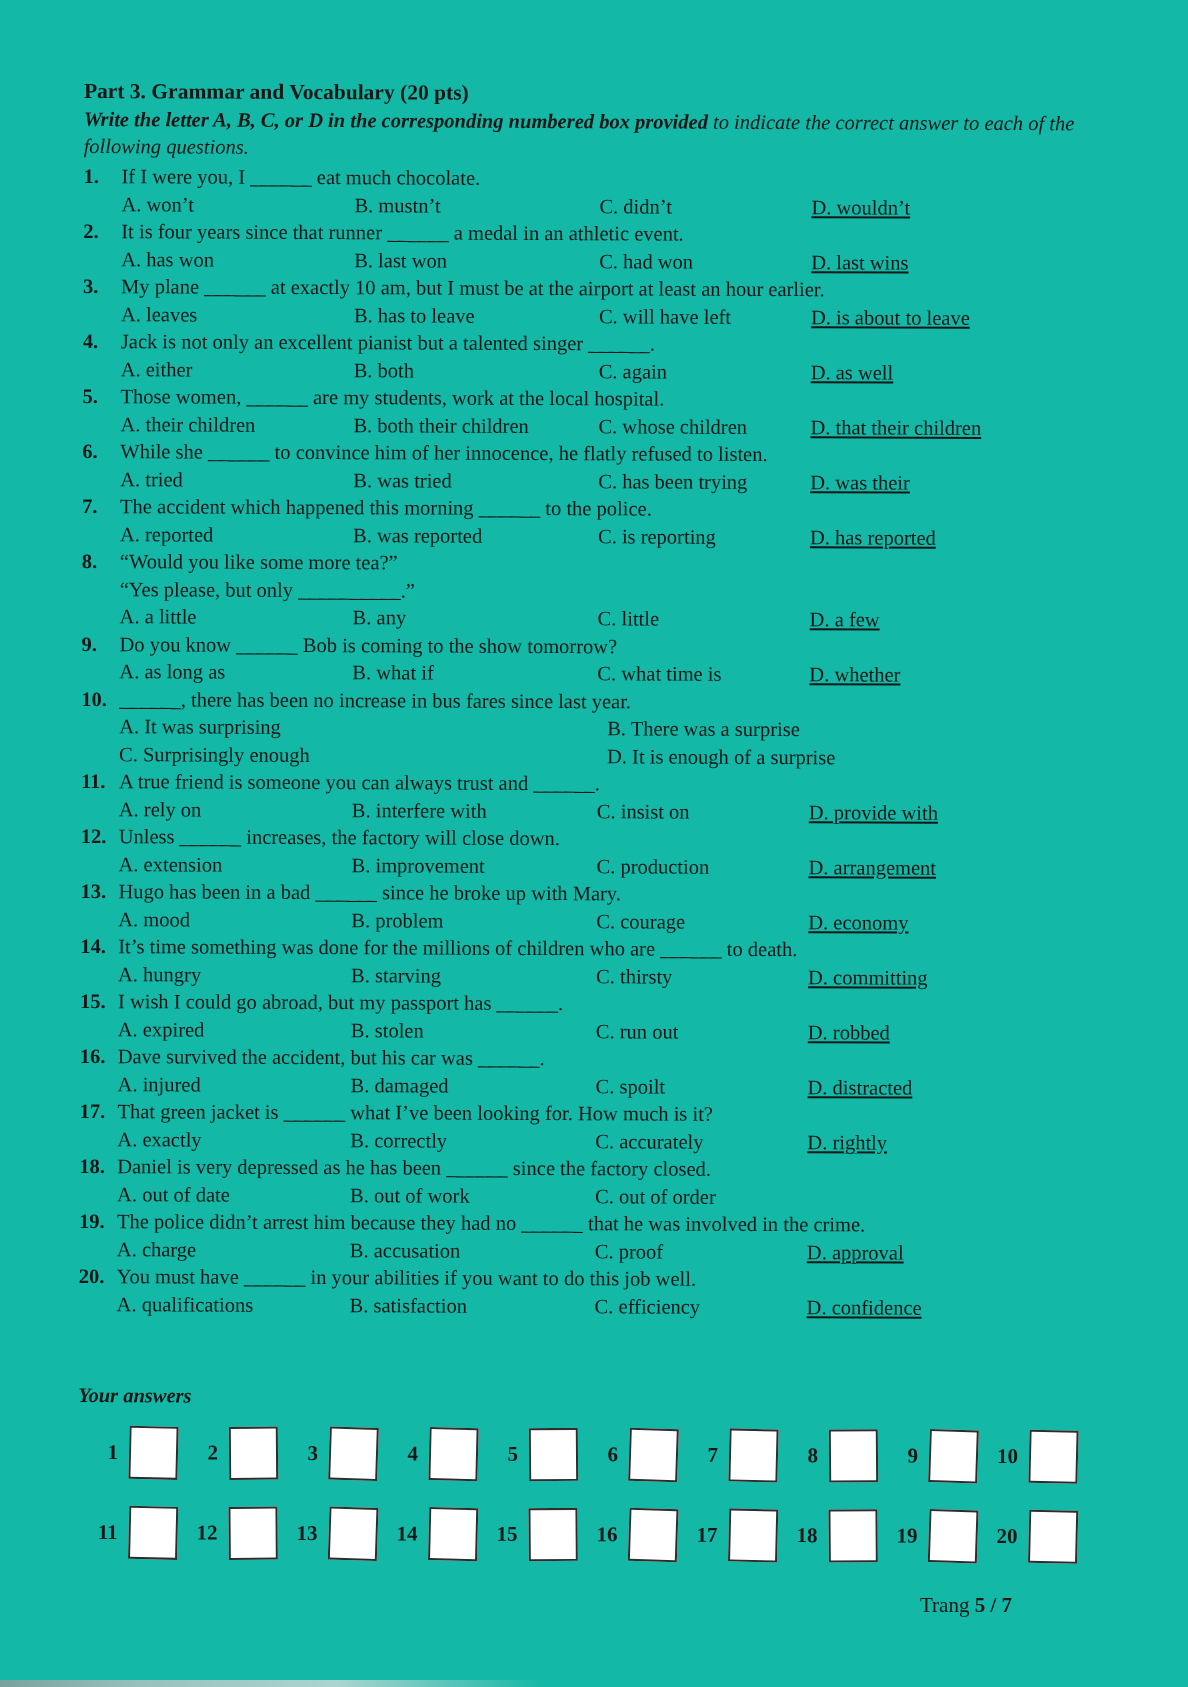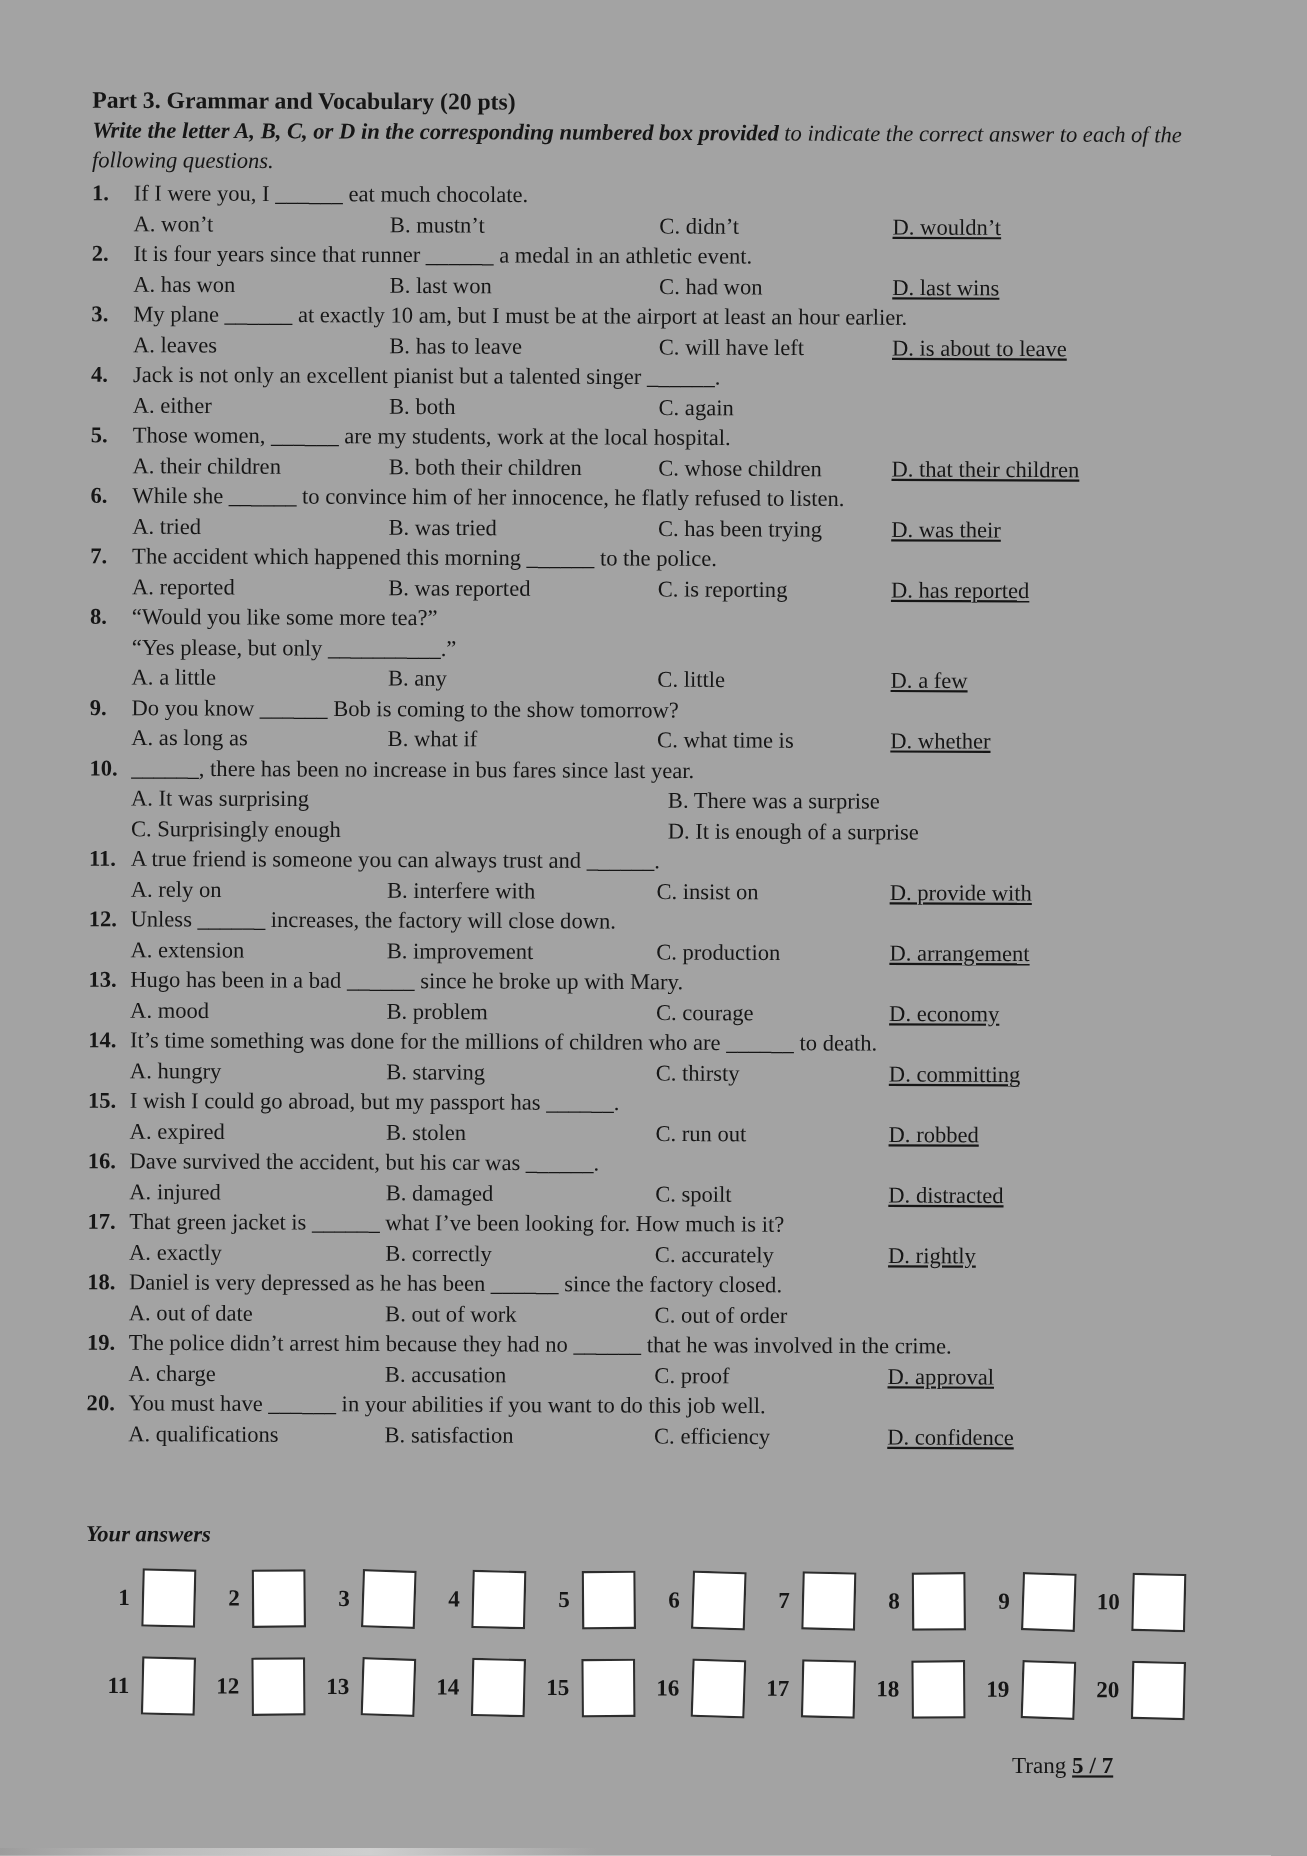--- a/index.html
+++ b/index.html
@@ -1,21 +1,21 @@
 <!DOCTYPE html>
 <html><head>
 <meta charset="utf-8">
 <style>
   html,body{margin:0;padding:0;}
   body{
     width:1188px;height:1687px;background:#ffffff;position:relative;overflow:hidden;
     font-family:"Liberation Serif","DejaVu Serif",serif;color:#161616;
     -webkit-font-smoothing:antialiased;
   }
-  .page{position:absolute;inset:0;background:#a3a3a3;}
+  .page{position:absolute;inset:0;background:#14b8a6;}
   .content{
     position:absolute;left:84px;top:76px;width:1040px;
     transform:rotate(0.25deg);transform-origin:0 0;
   }
   .title{font-size:21.5px;font-weight:bold;margin:0;line-height:30px;white-space:nowrap;}
   .instr{font-size:20.5px;font-style:italic;margin:0;line-height:27px;}
   .instr .b{font-weight:bold;}
   .questions{margin-top:3px;}
   .question{font-size:20.5px;line-height:27.5px;}
   .qrow{display:flex;}
@@ -34,21 +34,21 @@
   .answers-label{font-size:20.5px;font-weight:bold;font-style:italic;line-height:28px;}
   .answer-row{display:flex;margin-top:16px;height:54px;align-items:center;padding-left:10px;}
   .answer-row.row2{margin-top:26px;}
   .acell{flex:none;width:100px;display:flex;align-items:center;}
   .anum{min-width:30px;text-align:right;font-weight:bold;font-size:21px;}
   .abox{width:45px;height:49px;border:2px solid #2d2d2d;margin-left:11px;background:#fff;}
   .acell:nth-child(3n+1) .abox{transform:rotate(1.1deg);}
   .acell:nth-child(3n+2) .abox{transform:rotate(-0.7deg);}
   .acell:nth-child(3n) .abox{transform:rotate(1.6deg);}
   .footer{position:absolute;left:920px;top:1593px;font-size:21px;white-space:nowrap;}
-  .footer .b{font-weight:bold;text-decoration:underline;}
+  .footer .b{font-weight:bold;}
   .smudge{
     position:absolute;left:0;bottom:0;width:560px;height:7px;
     background:linear-gradient(to right,#9a9a9a,#c4c4c4 25%,#dedede 60%,rgba(255,255,255,0) 97%);
     opacity:.75;
   }
 </style>
 </head>
 <body>
 
 <div class="page">
@@ -94,20 +94,21 @@
         </div>
         <div class="question">
           <div class="qrow">
             <span class="qnum">4.</span>
             <span class="qtext">Jack is not only an excellent pianist but a talented singer ______.</span>
           </div>
           <div class="opts">
             <span class="opt opt-a">A. either</span>
             <span class="opt opt-b">B. both</span>
             <span class="opt opt-c">C. again</span>
+            <span class="opt opt-d">D. as well</span>
           </div>
         </div>
         <div class="question">
           <div class="qrow">
             <span class="qnum">5.</span>
             <span class="qtext">Those women, ______ are my students, work at the local hospital.</span>
           </div>
           <div class="opts">
             <span class="opt opt-a">A. their children</span>
             <span class="opt opt-b">B. both their children</span>

